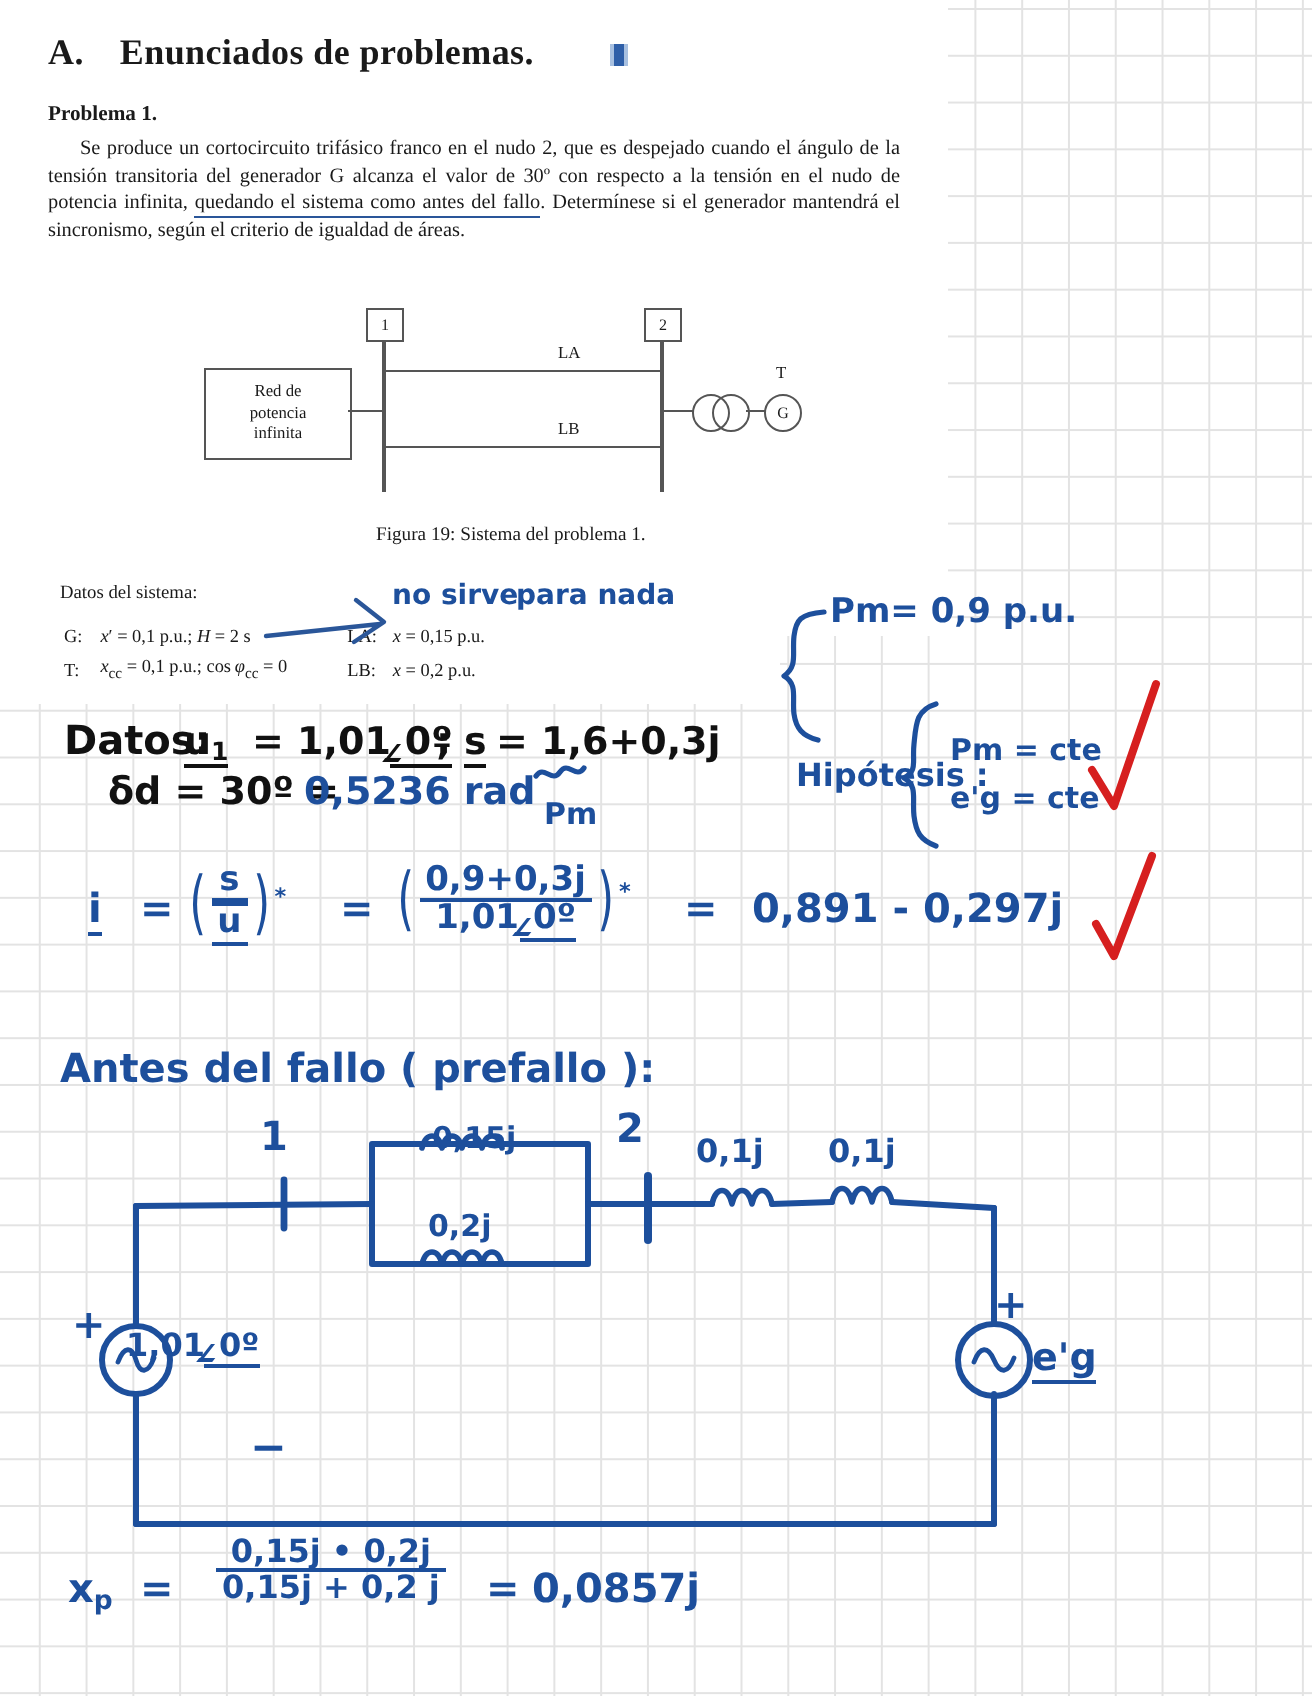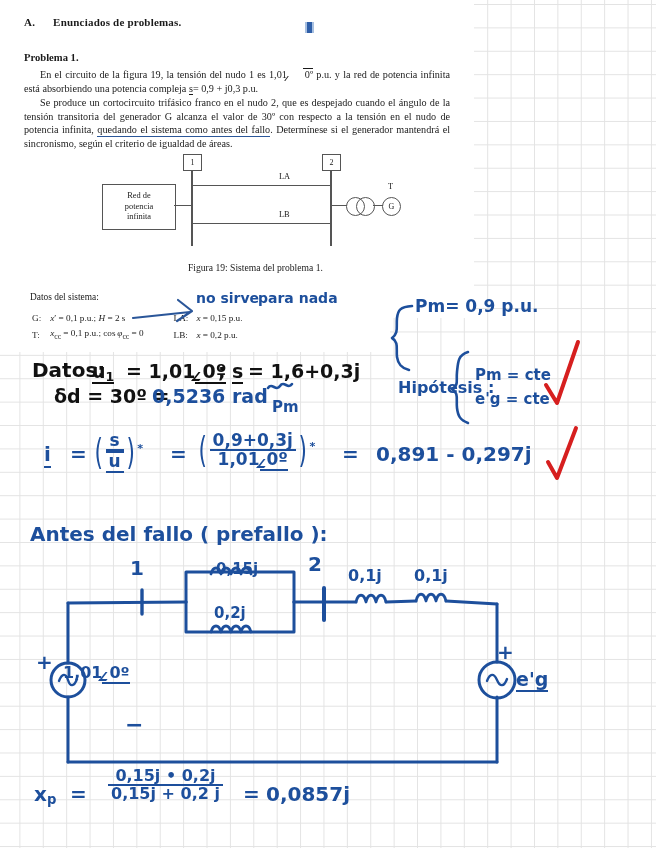--- a/index.html
+++ b/index.html
@@ -37,21 +37,21 @@
     background:#ffffff;
   }
 
   
   .doc{
     position:absolute;
     color:#1a1a1a;
   }
   #sec-heading{
     left:24px;top:16px;
-    font-size:11px;font-weight:bold;
+    font-size:18px;font-weight:bold;
     letter-spacing:.2px;
   }
   #sec-heading .sec-letter{margin-right:18px;}
 
   #prob-title{
     left:24px;top:52px;
     font-size:10.6px;font-weight:bold;
   }
 
   #prob-body{
@@ -224,25 +224,20 @@
 
 <div class="doc" id="sec-heading">
   <span class="sec-letter">A.</span><span>Enunciados de problemas.</span>
 </div>
 
 <div id="cursor-artifact"></div>
 
 <div class="doc" id="prob-title">Problema 1.</div>
 
 <div class="doc" id="prob-body">
-  <p>
-    <span>En el circuito de la figura 19, la tensión del nudo 1 es 1,01</span><span class="angwrap"><span class="ang">0º</span></span>
-    <span>p.u. y la red de potencia infinita está absorbiendo una potencia compleja</span>
-    <span class="sunder">s</span><span>= 0,9 + j0,3 p.u.</span>
-  </p>
   <p>
     <span>Se produce un cortocircuito trifásico franco en el nudo 2, que es despejado cuando el ángulo de la tensión transitoria del generador G alcanza el valor de 30º con respecto a la tensión en el nudo de potencia infinita,</span>
     <span class="ul-blue">quedando el sistema como antes del fallo</span><span>. Determínese si el generador mantendrá el sincronismo, según el criterio de igualdad de áreas.</span>
   </p>
 </div>
 
 <div id="figure-wrap">
   <div class="fig-box" id="infinite-bus">
     <div>
       <span>Red de</span>

